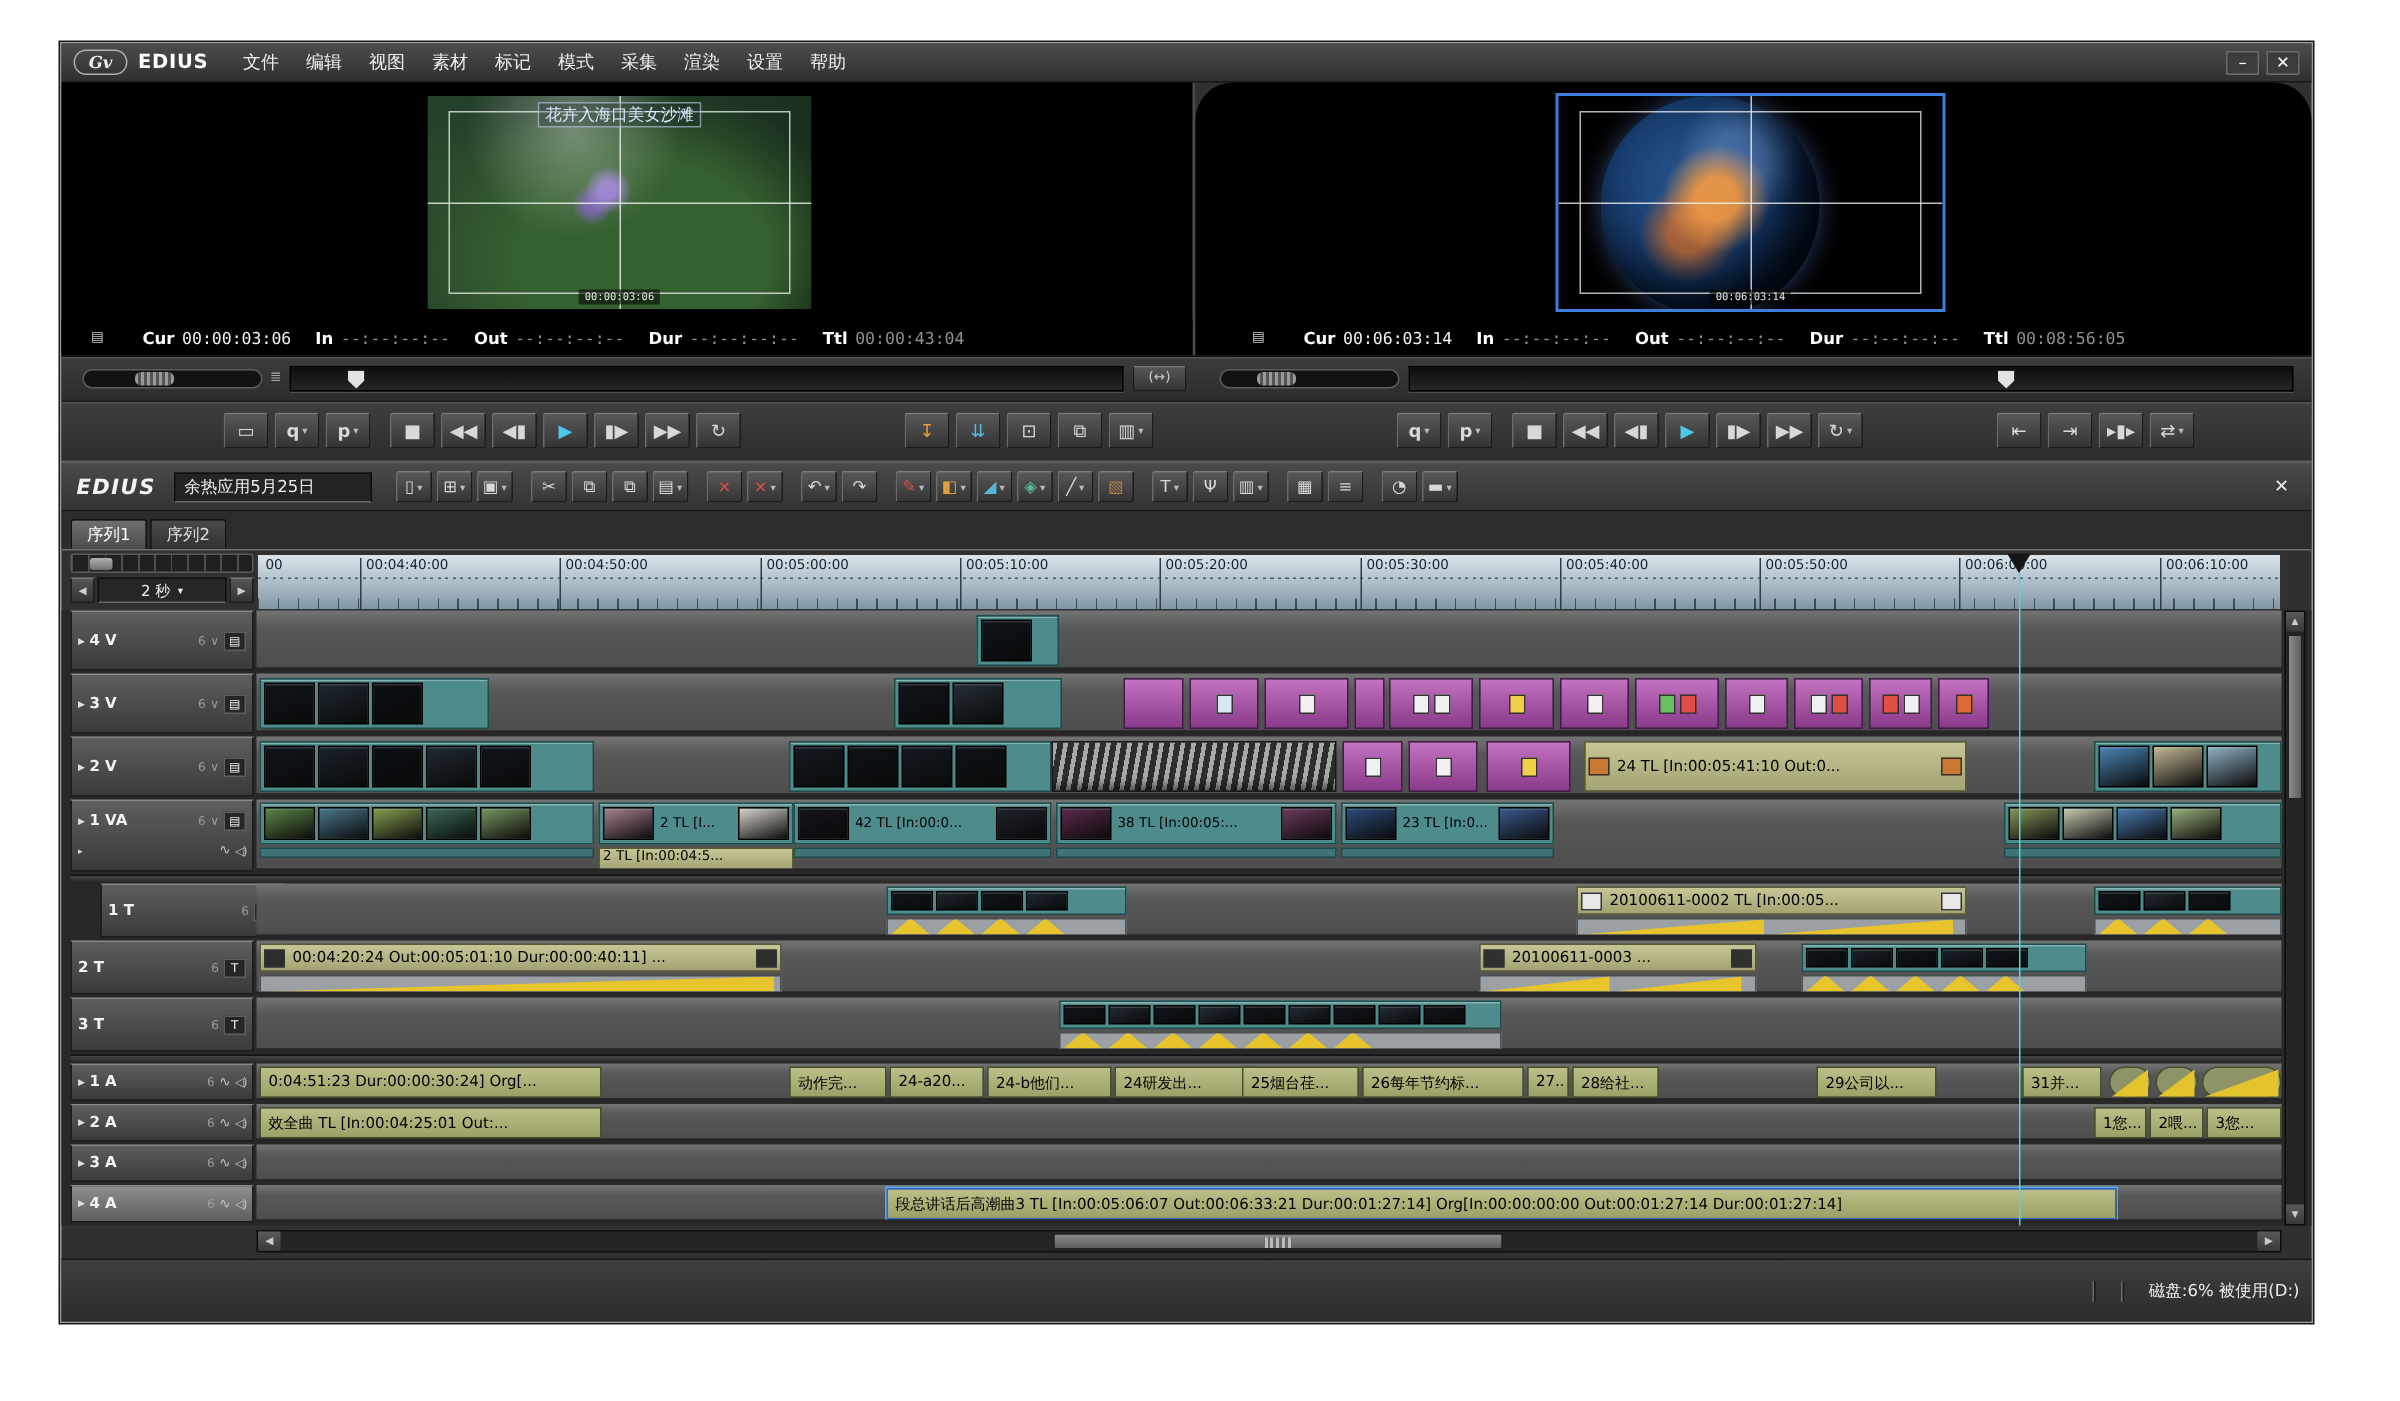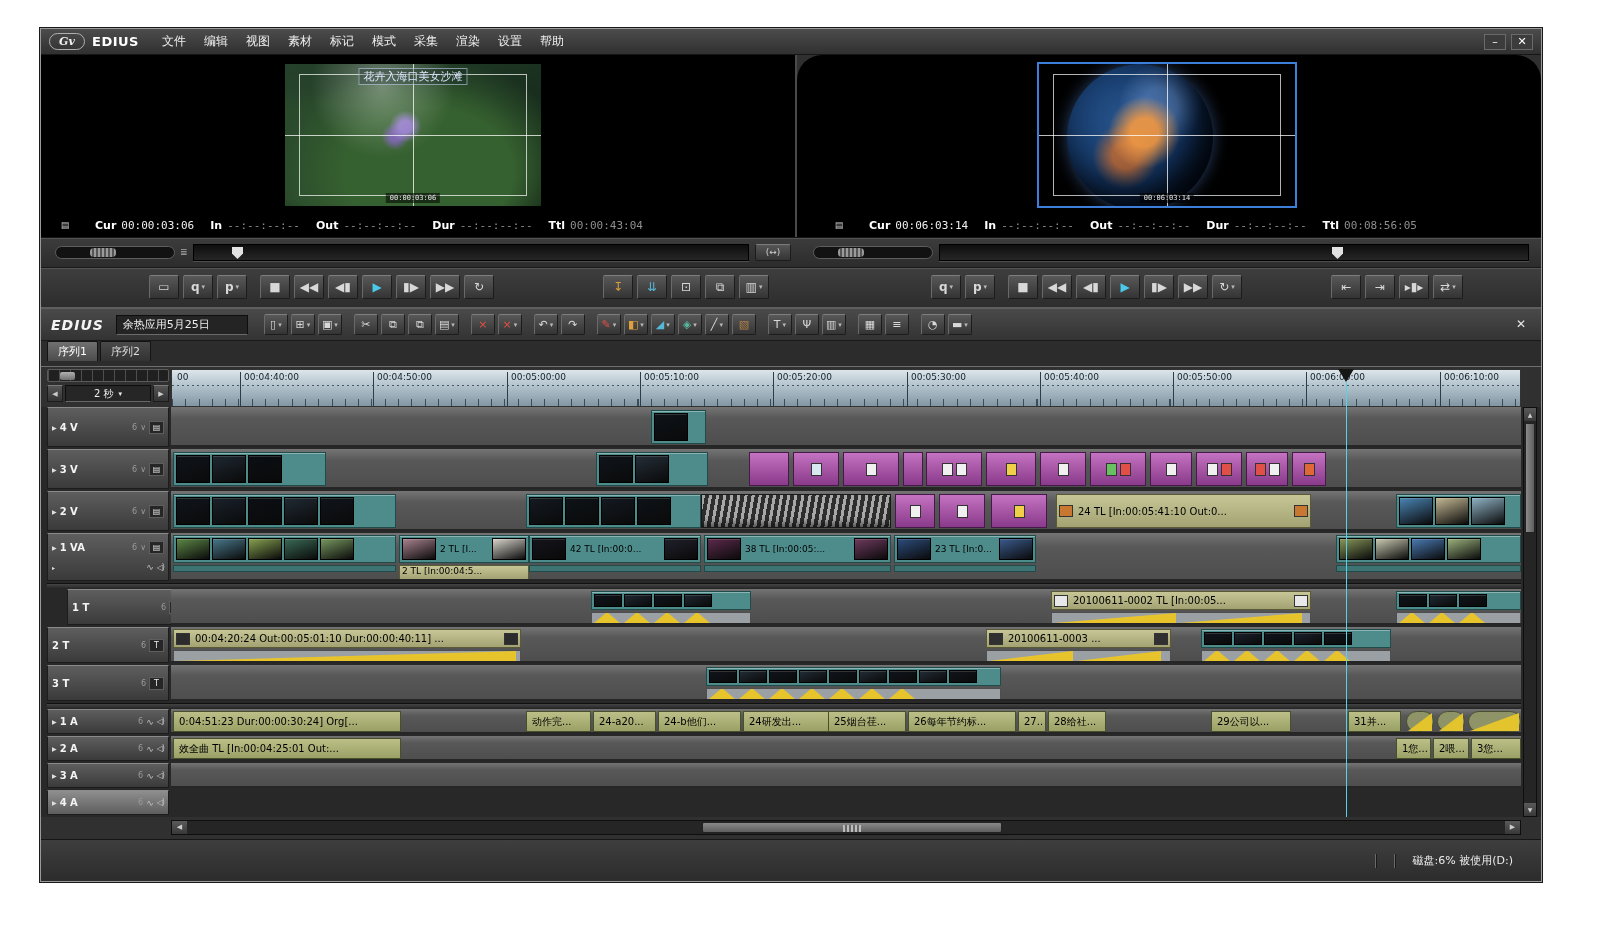--- a/index.html
+++ b/index.html
@@ -69,21 +69,21 @@
   .tbtn.small{min-width:24px;height:21px;font-size:11px;}
 
   
   .tl-header{position:absolute;top:278px;left:0;right:0;height:34px;background:linear-gradient(#4a4a4a,#333);border-top:2px solid #5e5e5e;border-bottom:1px solid #191919;display:flex;align-items:center;}
   .tl-logo{font-weight:bold;font-style:italic;font-size:14px;color:#f4f4f4;margin-left:10px;letter-spacing:1px;}
   .project-box{margin-left:12px;width:132px;height:20px;background:#242424;border:1px solid #0e0e0e;border-bottom-color:#6a6a6a;color:#eee;font-size:11px;line-height:18px;padding:0 6px;overflow:hidden;white-space:nowrap;}
   #tl-toolbar{display:flex;gap:3px;margin-left:16px;align-items:center;}
   .tl-close{margin-left:auto;margin-right:10px;color:#e8e8e8;font-size:12px;width:20px;height:18px;text-align:center;line-height:17px;}
 
   
-  .tabs-row{position:absolute;top:312px;left:0;right:0;height:26px;background:#2c2c2c;border-bottom:1px solid #6e6e6e;display:flex;align-items:flex-start;gap:2px;padding-left:6px;}
+  .tabs-row{position:absolute;top:312px;left:0;right:0;height:26px;background:#2c2c2c;border-bottom:1px solid #6e6e6e;display:flex;align-items:flex-end;gap:2px;padding-left:6px;}
   .tab{height:20px;line-height:19px;padding:0 10px;font-size:11px;color:#ddd;background:linear-gradient(#4a4a4a,#323232);border:1px solid #141414;border-bottom:none;border-radius:2px 2px 0 0;}
   .tab.active{background:linear-gradient(#707070,#4c4c4c);color:#fff;}
 
   
   .zoom-panel{position:absolute;top:340px;left:6px;width:122px;height:38px;}
   .zoom-slider{position:relative;height:13px;background:#202020;border:1px solid #5a5a5a;border-radius:2px;background-image:repeating-linear-gradient(90deg,#4e4e4e 0 1px,transparent 1px 11px);}
   .zthumb{position:absolute;left:12px;top:2px;width:15px;height:8px;background:linear-gradient(#b0b0b0,#707070);border-radius:2px;}
   .zoom-ctrl{margin-top:3px;height:17px;display:flex;align-items:stretch;gap:2px;}
   .zbtn{width:16px;background:linear-gradient(#565656,#343434);border:1px solid #1c1c1c;border-top-color:#7a7a7a;color:#ccc;font-size:7px;display:flex;align-items:center;justify-content:center;}
   .zval{flex:1;background:#262626;border:1px solid #0e0e0e;border-bottom-color:#666;color:#eee;font-size:10px;display:flex;align-items:center;justify-content:center;gap:5px;}
@@ -146,21 +146,21 @@
   #ph-line{position:absolute;top:353px;height:435px;width:1px;background:#54d4e4;z-index:55;}
 
   
   .hscroll{position:absolute;top:791px;left:130px;width:1350px;height:15px;background:#252525;border:1px solid #0e0e0e;}
   .hs-btn{position:absolute;top:0;width:15px;height:13px;background:linear-gradient(#5a5a5a,#383838);color:#ccc;font-size:7px;text-align:center;line-height:13px;}
   .hs-thumb{position:absolute;left:530px;top:1px;width:300px;height:11px;background:linear-gradient(#8a8a8a,#5e5e5e);border:1px solid #222;border-radius:2px;}
   .hs-grip{position:absolute;left:50%;top:2px;transform:translateX(-50%);width:18px;height:7px;background:repeating-linear-gradient(90deg,#bbb 0 2px,#666 2px 4px);}
   .vscroll{position:absolute;left:1482px;top:378px;width:14px;height:410px;background:#252525;border:1px solid #0e0e0e;}
   .vs-btn{position:absolute;left:0;width:12px;height:13px;background:linear-gradient(#5a5a5a,#383838);color:#ccc;font-size:6px;text-align:center;line-height:13px;}
   .vs-thumb{position:absolute;left:1px;top:15px;width:10px;height:110px;background:linear-gradient(90deg,#8a8a8a,#5e5e5e);border:1px solid #222;}
-  .statusbar{position:absolute;left:0;right:0;bottom:0;top:810px;background:linear-gradient(#3e3e3e,#2c2c2c);border-top:1px solid #161616;display:flex;align-items:center;justify-content:flex-end;padding-right:28px;gap:18px;}
+  .statusbar{position:absolute;left:0;right:0;bottom:0;top:810px;background:linear-gradient(#3e3e3e,#2c2c2c);border-top:1px solid #161616;display:flex;align-items:center;justify-content:flex-end;padding-right:8px;gap:18px;}
   .sep{width:1px;height:14px;background:#6a6a6a;box-shadow:1px 0 0 #1a1a1a;}
   .disk-text{font-size:11px;color:#ececec;}
 </style>
 </head>
 <body>
 
 <div class="window">
 
   <div class="titlebar">
     <span class="logo-badge">Gv</span>
@@ -993,20 +993,27 @@
       <div class="thead audio sel" style="top: 761px; height: 25px;">
         <div class="th-row">
           <span class="th-arrow">▶</span>
           <span class="th-name">4 A</span>
           <span class="th-spacer"></span>
           <span class="th-dim">6</span>
           <span class="th-wave">∿</span>
           <span class="th-spk">◁)</span>
         </div>
       </div>
+      <div class="lane audio" style="top: 761px; height: 25px;">
+        <div class="clip audio sel" style="left: 420px; width: 820px;">
+          <div class="cbar audio">
+            <span class="clabel">段总讲话后高潮曲3  TL [In:00:05:06:07 Out:00:06:33:21 Dur:00:01:27:14]  Org[In:00:00:00:00 Out:00:01:27:14 Dur:00:01:27:14]</span>
+          </div>
+        </div>
+      </div>
     </div>
   <div id="ph-tri" style="left: 1297px;"></div>
   <div id="ph-line" style="left: 1305px;"></div>
 
   <div class="vscroll">
     <span class="vs-btn" style="top:0">▲</span>
     <div class="vs-thumb"></div>
     <span class="vs-btn" style="bottom:0">▼</span>
   </div>
 

